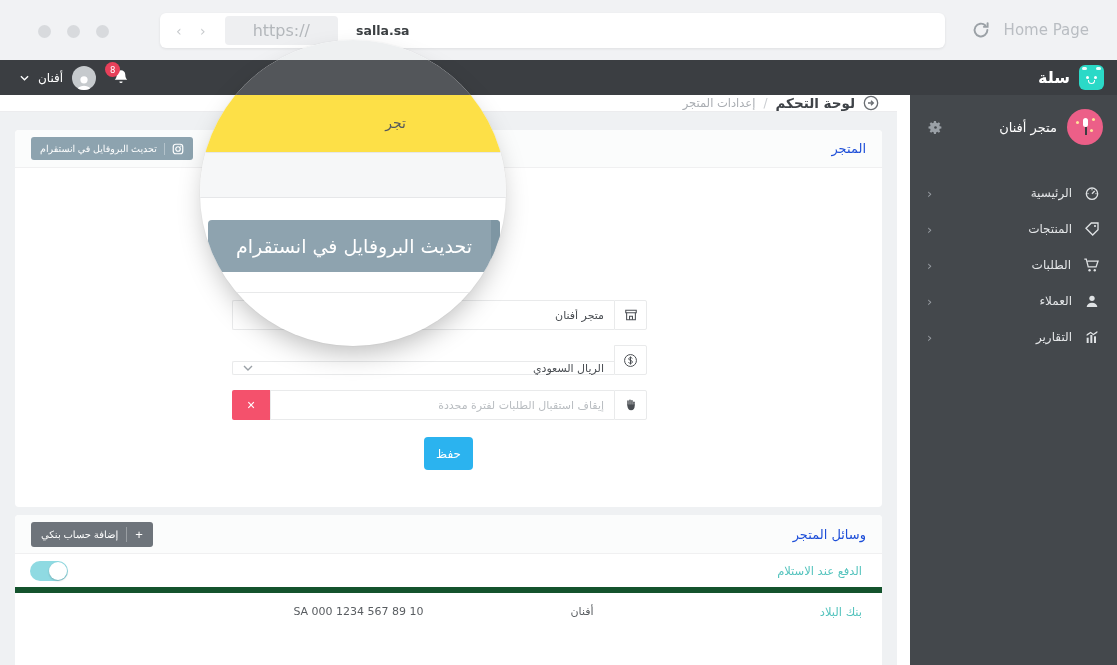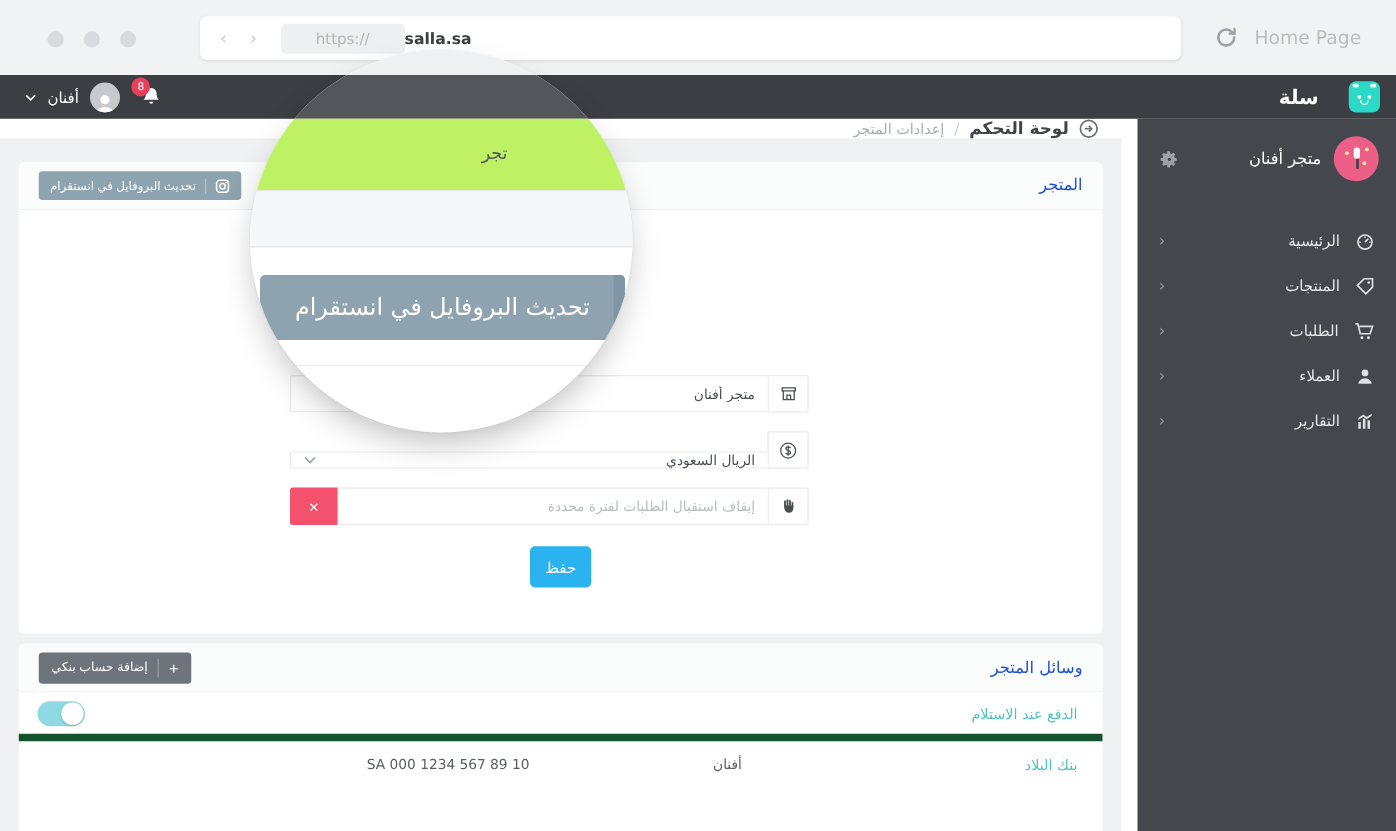--- a/index.html
+++ b/index.html
@@ -6,35 +6,35 @@
   html,body { width:1117px; height:665px; overflow:hidden; }
   body { font-family:"DejaVu Sans", sans-serif; background:#eff1f3; position:relative; }
 
   
   .chrome { height:60px; background:#f1f2f4; position:relative; }
   .dots { position:absolute; left:38px; top:25px; display:flex; gap:16px; }
   .dot { width:13px; height:13px; border-radius:50%; background:#d8dadd; }
   .urlbar { position:absolute; left:160px; top:13px; width:785px; height:35px; background:#fff;
             border-radius:6px; box-shadow:0 1px 3px rgba(0,0,0,.08); display:flex; align-items:center; }
   .nav-arrows { color:#c6c9cc; font-size:14px; margin-left:16px; margin-right:12px; letter-spacing:7px; white-space:nowrap; }
-  .proto-chip { background:#eeeff1; color:#b3b7bb; font-size:12px; padding:5px 28px; border-radius:4px; margin-right:0; }
+  .proto-chip { background:#eeeff1; color:#b3b7bb; font-size:16px; padding:5px 28px; border-radius:4px; margin-right:18px; }
   .url-text { color:#3c4043; font-size:12.5px; font-weight:bold; }
   .chrome-right { position:absolute; right:28px; top:0; height:60px; display:flex; align-items:center; gap:14px; }
   .home-label { color:#b9bdc2; font-size:15px; }
 
   
   .topbar { height:35px; background:#3b3e42; display:flex; align-items:center; justify-content:space-between;
             padding:0 13px 0 20px; position:relative; z-index:5; }
   .user-cluster { display:flex; align-items:center; gap:9px; }
   .user-name { color:#fff; font-size:12px; }
   .user-avatar { width:24px; height:24px; border-radius:50%; background:#c6cacd; display:flex; align-items:flex-end; justify-content:center; overflow:hidden; }
   .bell-wrap { position:relative; margin-right:4px; margin-left:8px; }
   .badge { position:absolute; top:-7px; left:-8px; min-width:15px; height:15px; border-radius:50%;
            background:#e8405a; color:#fff; font-size:8.5px; display:flex; align-items:center; justify-content:center; }
-  .brand-cluster { display:flex; align-items:center; gap:24px; }
+  .brand-cluster { display:flex; align-items:center; gap:9px; }
   .brand-name { color:#fff; font-size:16px; font-weight:bold; }
   .brand-logo { width:25px; height:25px; border-radius:6px; background:#2bd9c7; position:relative; }
   .brand-logo i { position:absolute; width:3px; height:3px; background:#fff; border-radius:50%; top:11px; }
   .brand-logo i.e1{ left:7px; } .brand-logo i.e2{ right:7px; }
   .brand-logo u { position:absolute; left:9px; right:9px; bottom:6px; height:4px; border:1.5px solid #fff;
                   border-top:none; border-radius:0 0 6px 6px; }
   .brand-logo s { position:absolute; top:2px; width:5px; height:3px; background:#eafffd; border-radius:2px; }
   .brand-logo s.h1{ left:3px; } .brand-logo s.h2{ right:3px; }
 
   
@@ -105,21 +105,21 @@
   .sb-item { height:36px; display:flex; direction:rtl; align-items:center; padding:0 17px; gap:12px; cursor:pointer; }
   .sb-item-label { flex:1; color:#e4e6e8; font-size:12px; }
   .sb-chevron { color:#969ba0; font-size:13px; }
 
   
   .magnifier { position:absolute; left:200px; top:40px; width:306px; height:306px; border-radius:50%;
                overflow:hidden; z-index:40; background:#fff;
                box-shadow:0 12px 28px -6px rgba(0,0,0,.28), 0 0 0 1px rgba(0,0,0,.02); }
   .mag-chrome { height:20px; background:#eef0f1; }
   .mag-topbar { height:35px; background:#53565a; }
-  .mag-head { height:57px; background:#bef264; position:relative; }
+  .mag-head { height:57px; background:#fde047; position:relative; }
   .mag-partial { position:absolute; right:100px; top:20px; color:#56595d; font-size:14px; direction:rtl; }
   .mag-band { height:46px; background:#f6f7f8; border-top:1px solid #e6e7e9; border-bottom:1px solid #e6e7e9; }
   .mag-btn { position:absolute; left:8px; top:180px; width:292px; height:52px; background:#8ea3af; border:none;
              border-radius:4px; color:#fff; font-size:19px; font-family:"DejaVu Sans",sans-serif;
              display:flex; direction:rtl; align-items:center; justify-content:center; cursor:pointer; }
   .mag-btn::after { content:""; position:absolute; right:0; top:0; bottom:0; width:9px; background:#7e96a3;
                     border-radius:0 4px 4px 0; }
   .mag-line { position:absolute; left:30px; right:30px; top:252px; height:1px; background:#e8e9ea; }
 
   svg { display:block; }

